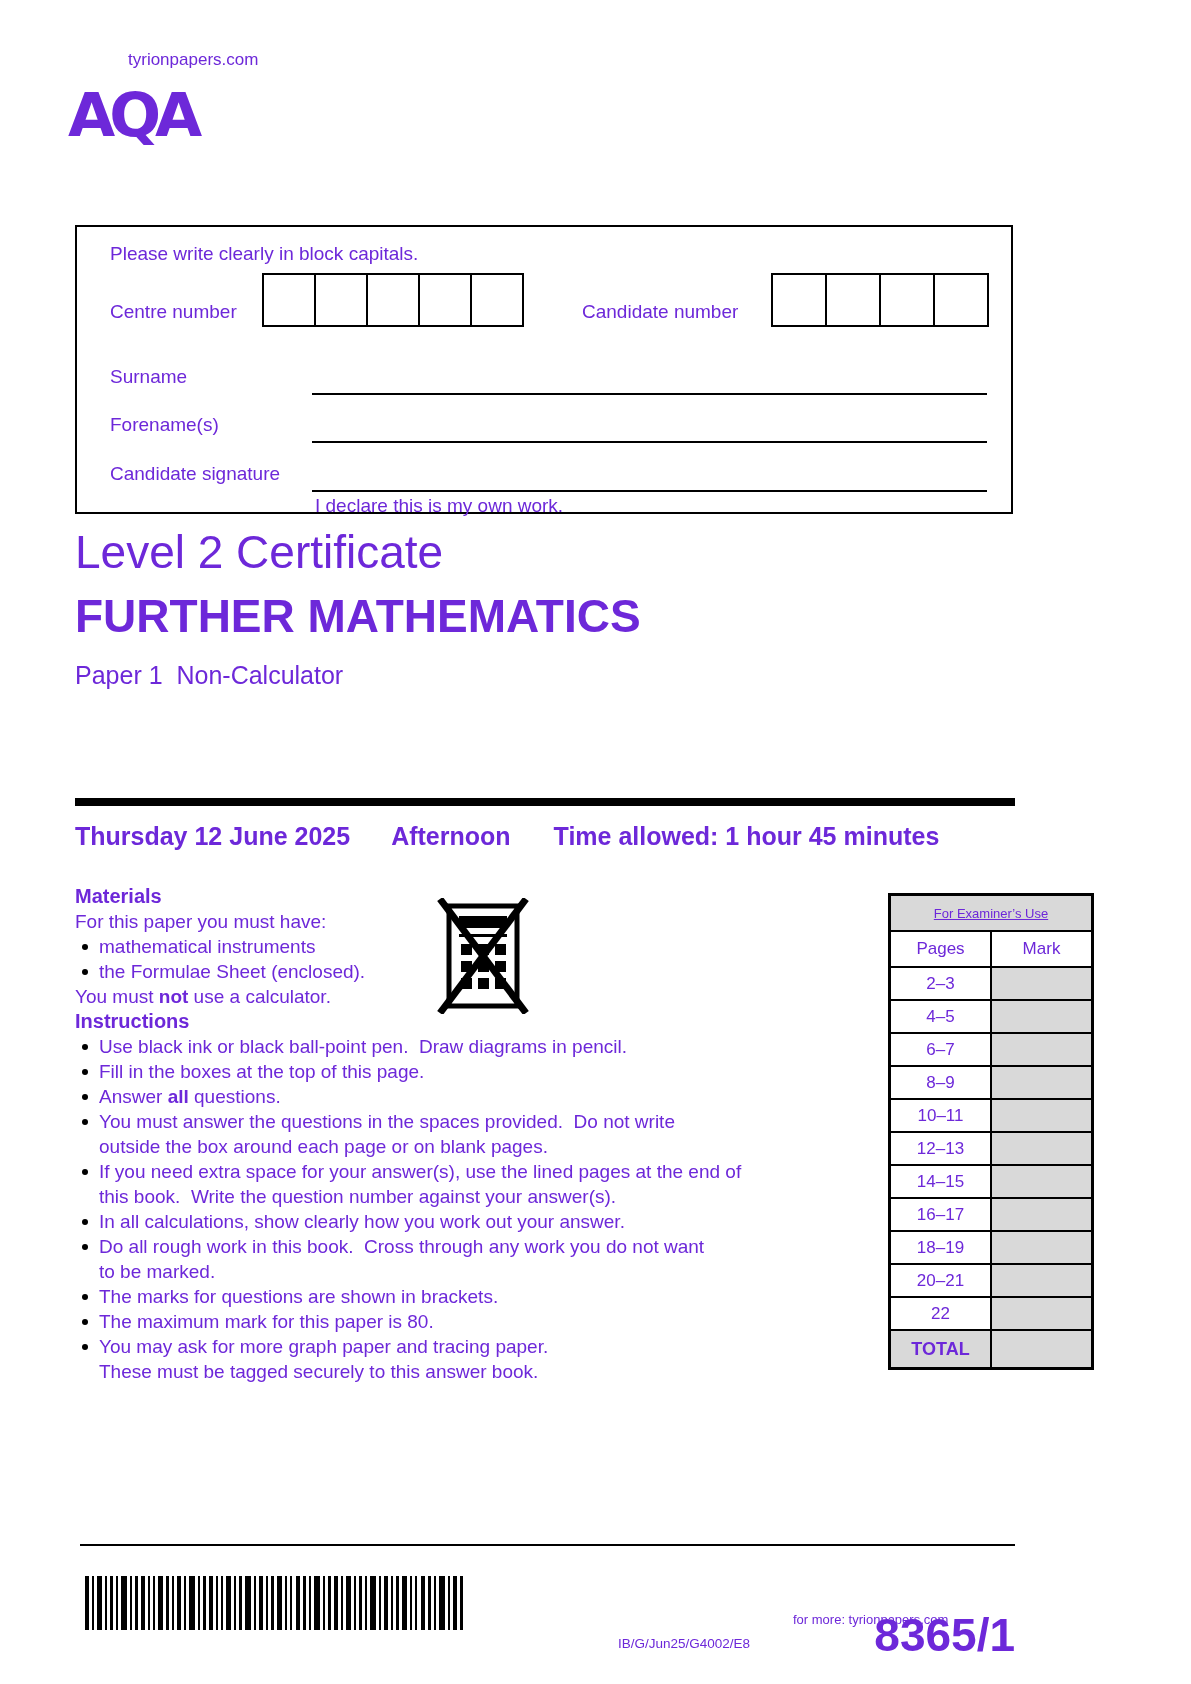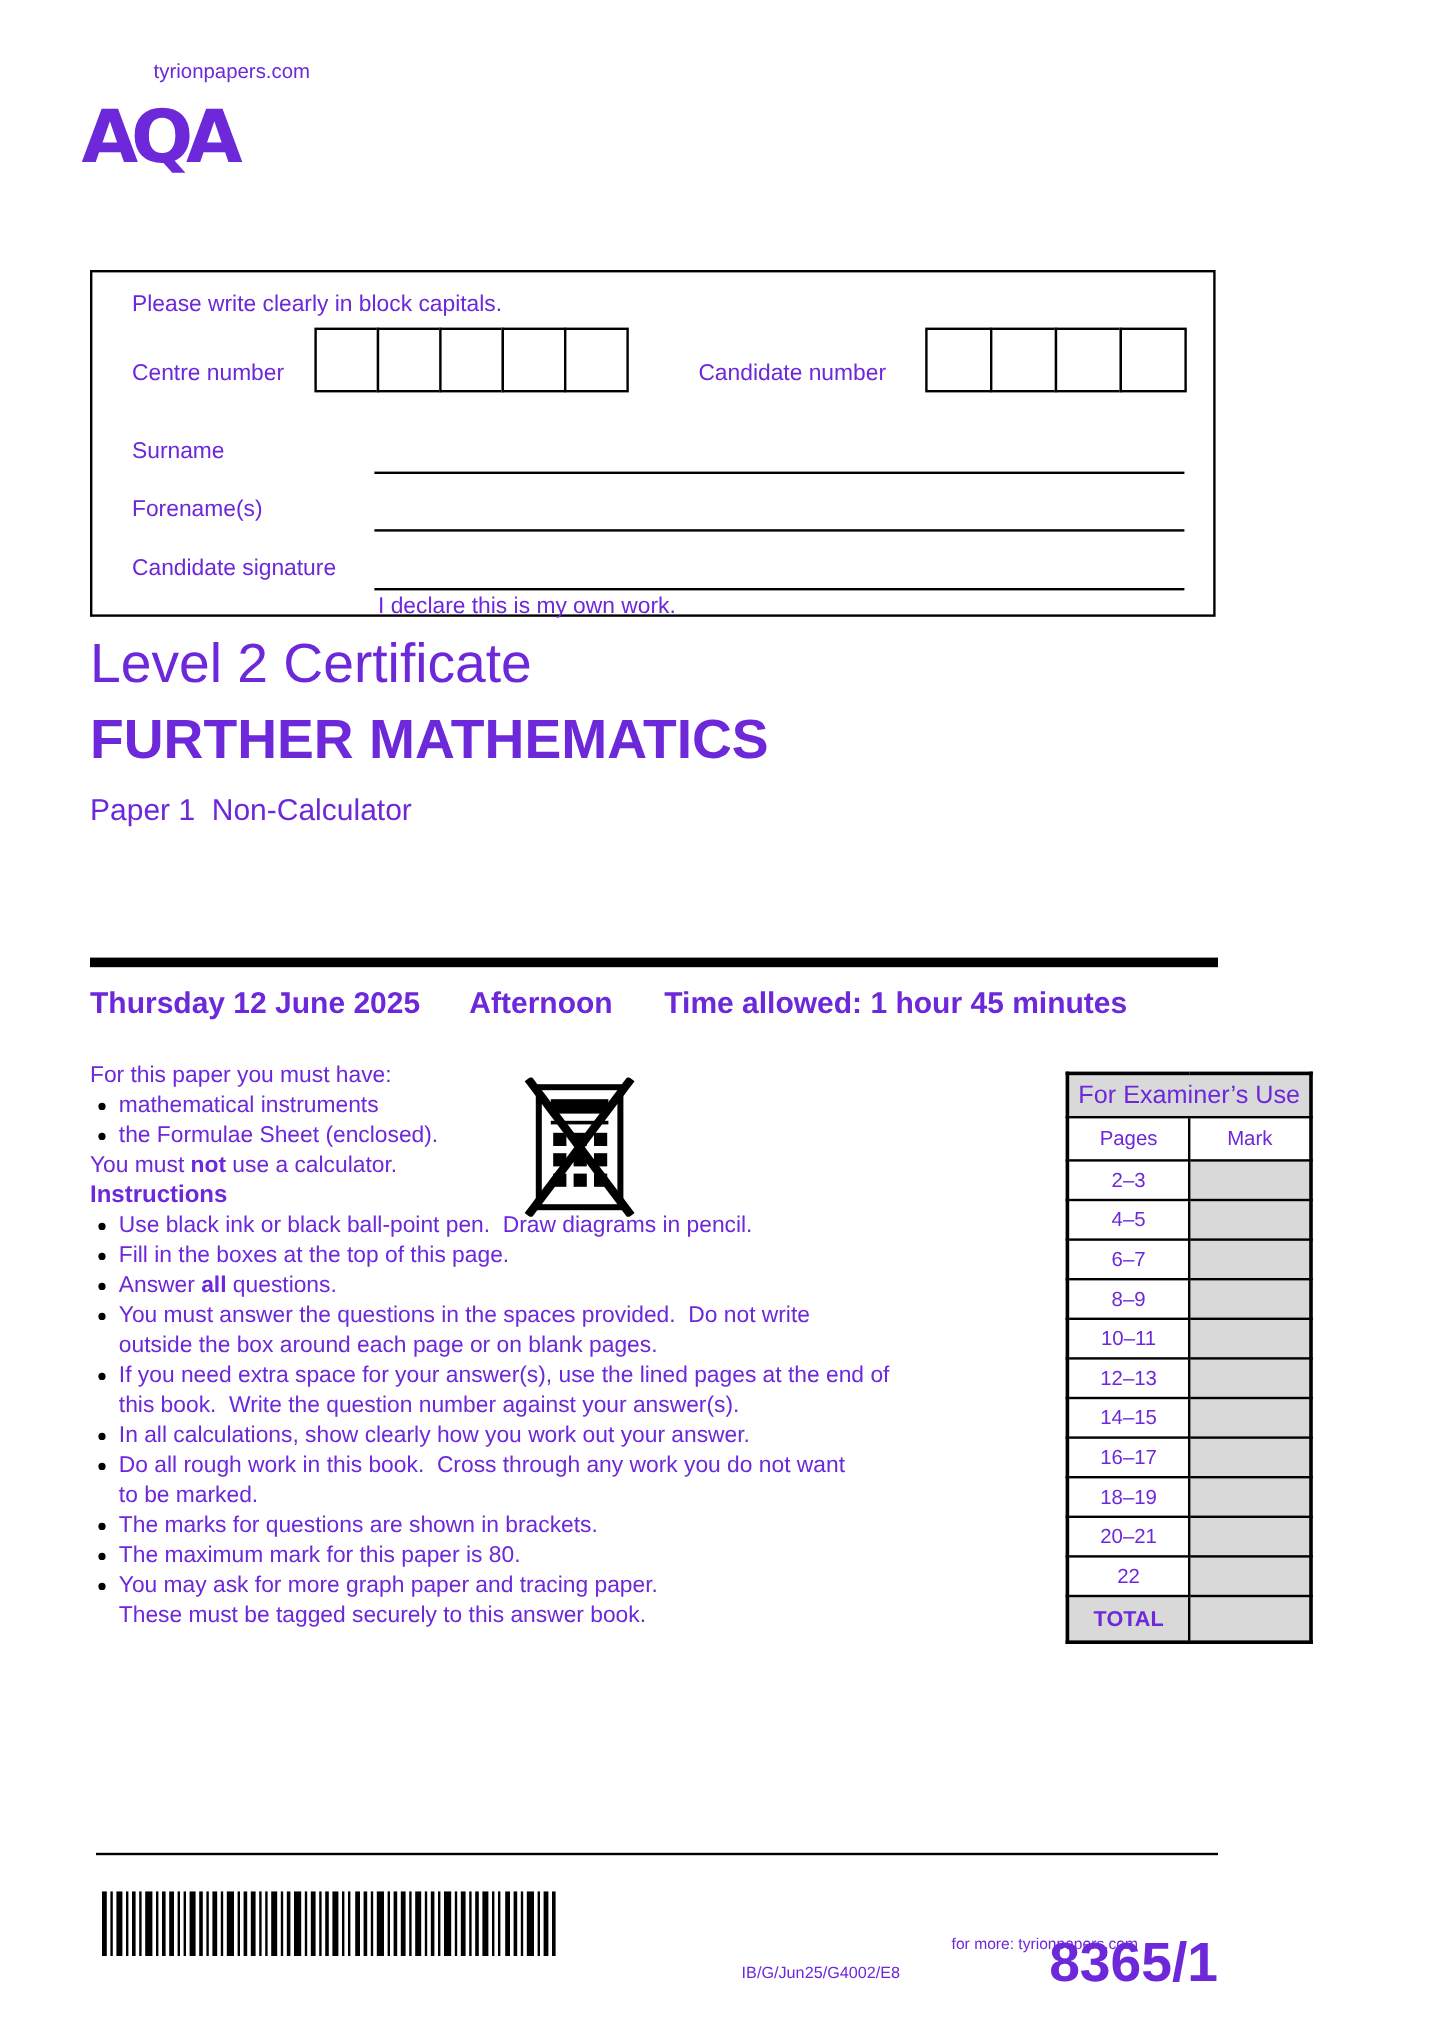--- a/index.html
+++ b/index.html
@@ -48,21 +48,21 @@
   .btext{white-space:pre-wrap;}
   .gap-before{margin-top:45px;}
 
   
   .nocalc{left:437px;top:898px;}
 
   
   .exam-table{left:888px;top:893px;border-collapse:collapse;}
   .exam-table td{border:2px solid #000;text-align:center;font-size:17px;padding:0;}
   .exam-table{border:3px solid #000;}
-  .exam-table .hdr{height:34px;font-size:21px;}
+  .exam-table .hdr{height:34px;font-size:13px;text-decoration:underline;}
   .exam-table .ph{height:34px;width:99px;}
   .exam-table .mh{width:99px;}
   .exam-table .pr{height:33px;}
   .exam-table .total-row td{height:36px;font-weight:bold;font-size:18px;}
 
   
   .foot-line{left:80px;top:1544px;width:935px;height:2px;background:#000;}
   .barcode{left:85px;top:1576px;width:380px;height:54px;}
   .barcode-text{left:142px;top:1700px;font-size:17px;letter-spacing:15px;background:#fff;
                 padding:2px 8px;white-space:nowrap;}
@@ -118,20 +118,21 @@
   <div class="abs thick-rule"></div>
 
   <div class="abs session-line">
     <span class="date">Thursday 12 June 2025</span>
     <span class="sess">Afternoon</span>
     <span class="time">Time allowed: 1 hour 45 minutes</span>
   </div>
 
   <div class="abs leftcol">
 
+    <h3>Materials</h3>
     <div>For this paper you must have:</div>
     <div class="bullet">
       <span class="dot"></span>
       <span class="btext">mathematical instruments</span>
     </div>
     <div class="bullet">
       <span class="dot"></span>
       <span class="btext">the Formulae Sheet (enclosed).</span>
     </div>
     <div><span>You must </span><b>not</b><span> use a calculator.</span></div>

